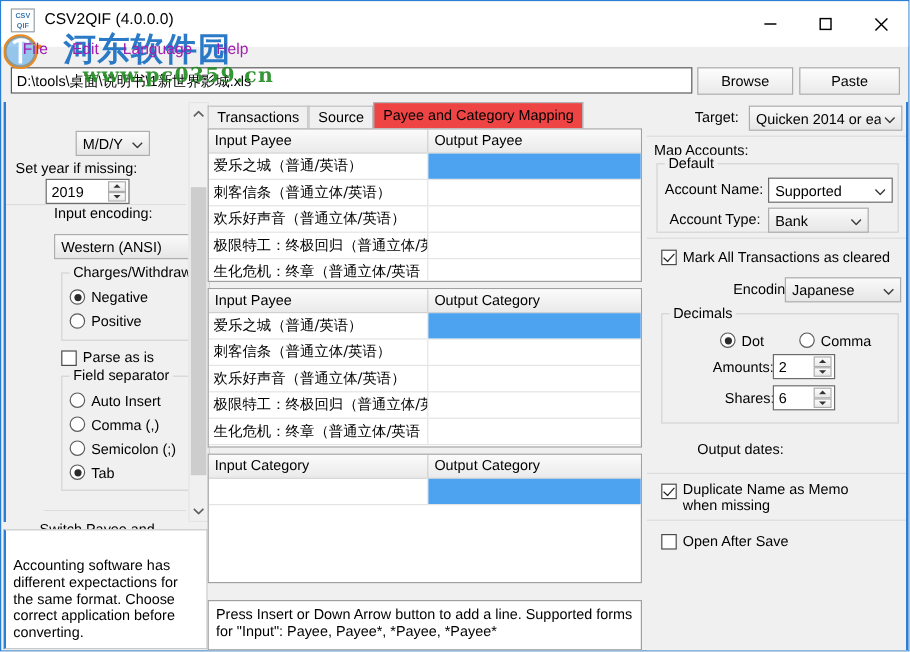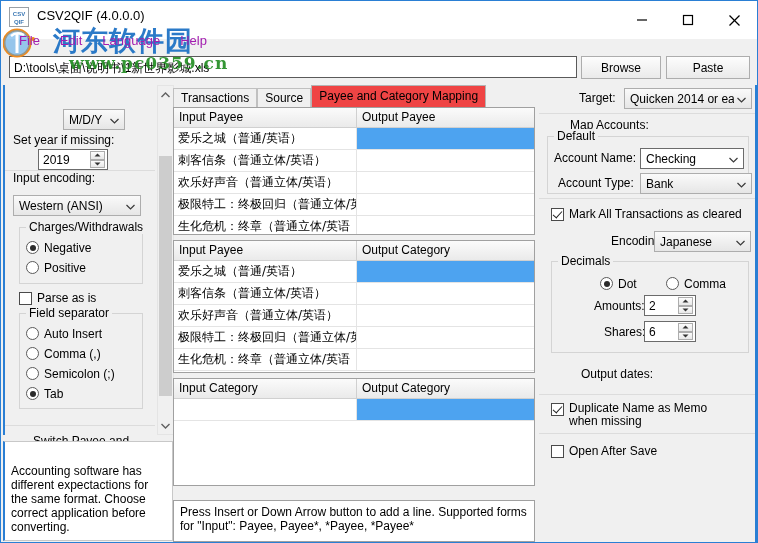--- a/index.html
+++ b/index.html
@@ -198,21 +198,21 @@
             </div>
           <div>
               <svg width="7" height="4" viewBox="0 0 7 4">
                 <path d="M0.5 0.5 L3.5 3.5 L6.5 0.5" fill="#333"></path>
               </svg>
             </div>
         </span>
       </div>
     </div>
 
-    <div class="lblock" style="height:254px;padding:0 0 0 8px;">
+    <div class="lblock" style="height:254px;padding:0 0 0 8px;margin-left:32px;">
       <div class="lbl">Input encoding:</div>
       <div class="combo" style="position:absolute;left:8px;top:24px;width:128px;">
         <span>Western (ANSI)</span>
         <span class="arr">
           <svg width="9" height="6" viewBox="0 0 9 6">
               <path d="M0.5 1 L4.5 5 L8.5 1" fill="none" stroke="#3a3a3a" stroke-width="1.2"></path>
             </svg>
         </span>
       </div>
 
@@ -365,34 +365,34 @@
         <span style="white-space:nowrap;overflow:hidden;width:104px;display:block;">Quicken 2014 or earl</span>
         <span class="arr">
           <svg width="9" height="6" viewBox="0 0 9 6">
               <path d="M0.5 1 L4.5 5 L8.5 1" fill="none" stroke="#3a3a3a" stroke-width="1.2"></path>
             </svg>
         </span>
       </div>
     </div>
 
     <div class="rblk sep" style="height:84px;">
-      <div style="position:absolute;left:6px;top:4px;font-size:12px;margin-left:25px;">Map Accounts:</div>
+      <div style="position:absolute;left:6px;top:4px;font-size:12px;">Map Accounts:</div>
       <div class="groupbox" style="position:absolute;left:8px;top:22px;width:202px;height:58px;">
         <div class="grouptitle">Default</div>
         <div style="position:absolute;left:6px;top:14px;font-size:12px;">Account Name:</div>
         <div class="combo white" style="position:absolute;left:92px;top:11px;width:104px;">
-          <span>Checking</span>
+          <span>Supported</span>
           <span class="arr">
             <svg width="9" height="6" viewBox="0 0 9 6">
                 <path d="M0.5 1 L4.5 5 L8.5 1" fill="none" stroke="#3a3a3a" stroke-width="1.2"></path>
               </svg>
           </span>
         </div>
         <div style="position:absolute;left:10px;top:39px;font-size:12px;">Account Type:</div>
-        <div class="combo" style="position:absolute;left:92px;top:36px;width:112px;">
+        <div class="combo" style="position:absolute;left:92px;top:36px;width:84px;">
           <span>Bank</span>
           <span class="arr">
             <svg width="9" height="6" viewBox="0 0 9 6">
                 <path d="M0.5 1 L4.5 5 L8.5 1" fill="none" stroke="#3a3a3a" stroke-width="1.2"></path>
               </svg>
           </span>
         </div>
       </div>
     </div>
 

